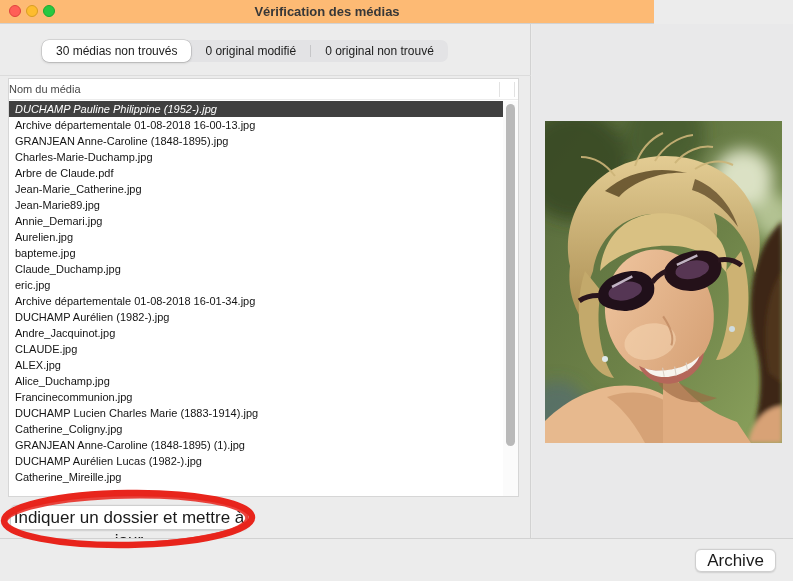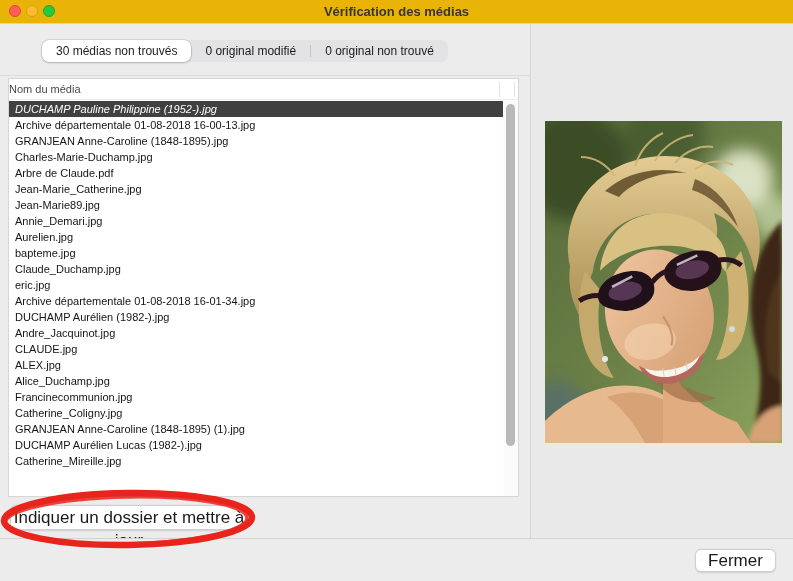--- a/index.html
+++ b/index.html
@@ -1,22 +1,22 @@
 <!DOCTYPE html>
 <html><head>
 <meta charset="utf-8">
 <style>
   * { margin:0; padding:0; box-sizing:border-box; }
   html,body { width:793px; height:581px; overflow:hidden;
     font-family:"Liberation Sans","DejaVu Sans",sans-serif; }
   .window { position:absolute; inset:0; width:793px; height:581px; background:#ececec; }
 
   
-  .titlebar { position:absolute; left:0; top:0; width:793px; height:24px;
-    background:#eab308; border-bottom:1px solid #d2d2d2; }
+  .titlebar { position:absolute; left:0; top:0; width:654px; height:24px;
+    background:#fdba74; border-bottom:1px solid #d2d2d2; }
   .traffic { position:absolute; top:5px; width:12px; height:12px; border-radius:50%; }
   .tl-close { left:9px;  background:#ff5f57; border:0.5px solid #e0443e; }
   .tl-min   { left:26px; background:#febc2e; border:0.5px solid #d89e23; }
   .tl-zoom  { left:43px; background:#28c840; border:0.5px solid #1ea832; }
   .win-title { position:absolute; left:0; right:0; top:0; height:23px; line-height:23px;
     text-align:center; font-size:13px; font-weight:bold; color:#373737; }
 
   
   .left-panel { position:absolute; left:0; top:24px; width:531px; height:514px;
     background:#ececec; border-right:1px solid #d2d2d2; }
@@ -165,20 +165,23 @@
         </div>
 
         <div class="row">
           <span>Alice_Duchamp.jpg</span>
         </div>
 
         <div class="row">
           <span>Francinecommunion.jpg</span>
         </div>
 
+        <div class="row">
+          <span>DUCHAMP Lucien Charles Marie (1883-1914).jpg</span>
+        </div>
 
         <div class="row">
           <span>Catherine_Coligny.jpg</span>
         </div>
 
         <div class="row">
           <span>GRANJEAN Anne-Caroline (1848-1895) (1).jpg</span>
         </div>
 
         <div class="row">
@@ -288,15 +291,15 @@
             <path d="M142,244 L142,252"></path>
         </g>
       </g>
 
       <circle cx="60" cy="238" r="3" fill="#dfeaec"></circle>
       <circle cx="187" cy="208" r="3" fill="#cfdce0"></circle>
     </svg>
   </div>
 
   <div class="bottom-bar"></div>
-  <div class="btn close-btn">Fermer</div>
+  <div class="btn close-btn">Archive</div>
 
 </div>
 
 </body></html>

